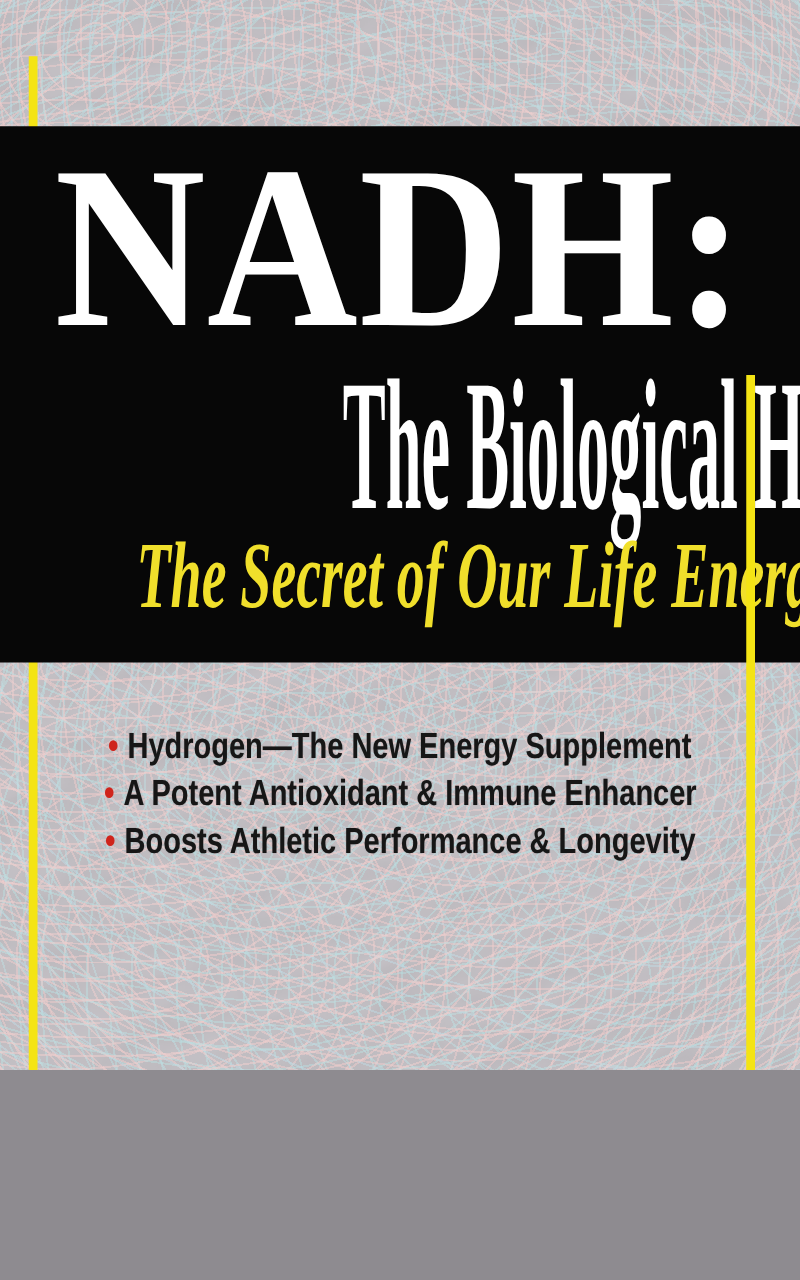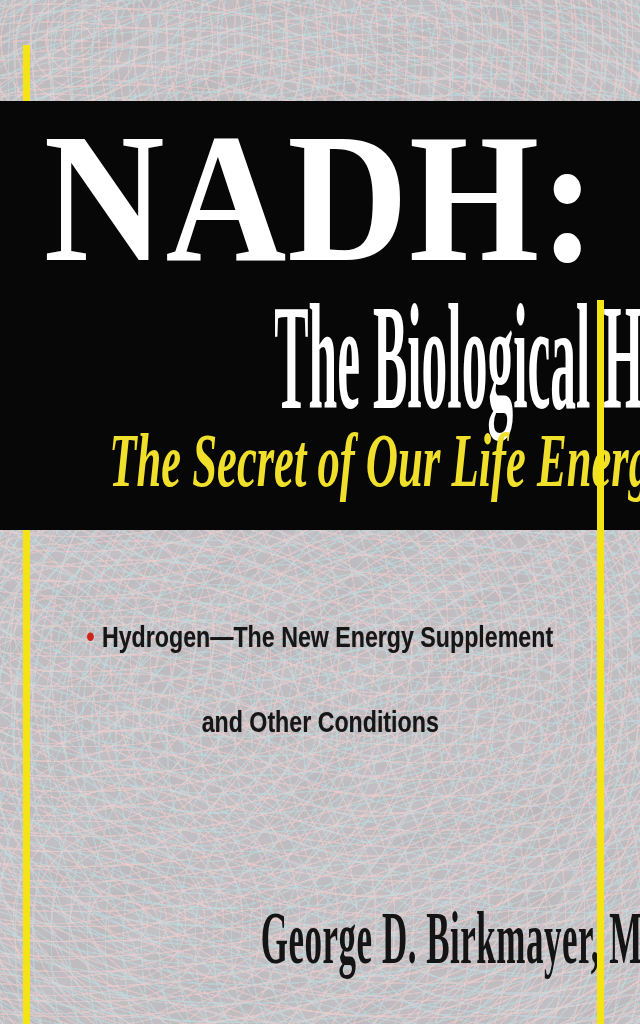--- a/index.html
+++ b/index.html
@@ -1,18 +1,18 @@
 <!DOCTYPE html>
 <html><head>
 <meta charset="utf-8">
 <style>
   html,body{margin:0;padding:0;}
   body{width:640px;height:1024px;overflow:hidden;background:#8e8b90;}
   .cover{
-    position:relative;width:640px;height:1024px;overflow:hidden;
+    position:relative;width:640px;height:856px;overflow:hidden;
     font-family:"Liberation Sans",sans-serif;
     background:#a5a2a7;
   }
   
   .texture{position:absolute;inset:0;z-index:0;}
   .texture svg{display:block;}
   .texture .rings{
     content:"";position:absolute;inset:0;
     mix-blend-mode:overlay;opacity:.8;
     background:
@@ -53,21 +53,21 @@
     display:inline-block;font-family:"Liberation Serif",serif;
     font-style:italic;font-weight:bold;color:#f0df2b;
     font-size:62px;line-height:1;white-space:nowrap;
     transform:scale(.72,1.22);transform-origin:50% 0;
   }
   
   .bullets{
     position:absolute;left:0;right:0;top:578px;z-index:3;
     text-align:center;color:#161616;
   }
-  .bline{line-height:53px;font-size:29px;font-weight:bold;white-space:nowrap;margin-top:32px;}
+  .bline{line-height:37px;font-size:29px;font-weight:bold;white-space:nowrap;}
   .bsqueeze{display:inline-block;transform:scaleX(.8);transform-origin:50% 50%;
     text-shadow:0 0 1px rgba(40,40,40,.4);}
   .bdot{color:#cf241b;font-size:30px;margin-right:9px;text-shadow:none;}
   
   .author-wrap{position:absolute;left:0;right:0;top:902px;height:92px;text-align:center;z-index:3;}
   .author{
     display:inline-block;font-family:"Liberation Serif",serif;font-weight:bold;
     color:#141414;font-size:70px;line-height:1;letter-spacing:1px;white-space:nowrap;
     transform:scale(.5,1.06);transform-origin:50% 0;
   }
@@ -106,21 +106,24 @@
     <div class="tag-wrap">
       <span class="tag">The Secret of Our Life Energy</span>
     </div>
   </div>
 
   <div class="bullets">
     <div class="bline">
       <span class="bsqueeze"><span class="bdot">•</span><span>Hydrogen—The New Energy Supplement</span></span>
     </div>
     <div class="bline">
-      <span class="bsqueeze"><span>and Other Conditions</span></span>
+      <span class="bsqueeze"><span class="bdot">•</span><span>A Potent Antioxidant &amp; Immune Enhancer</span></span>
+    </div>
+    <div class="bline">
+      <span class="bsqueeze"><span class="bdot">•</span><span>Boosts Athletic Performance &amp; Longevity</span></span>
     </div>
   </div>
 
   <div class="author-wrap">
     <span class="author">George D. Birkmayer, M.D.,Ph.D.</span>
   </div>
 
 </div>
 
 </body></html>

